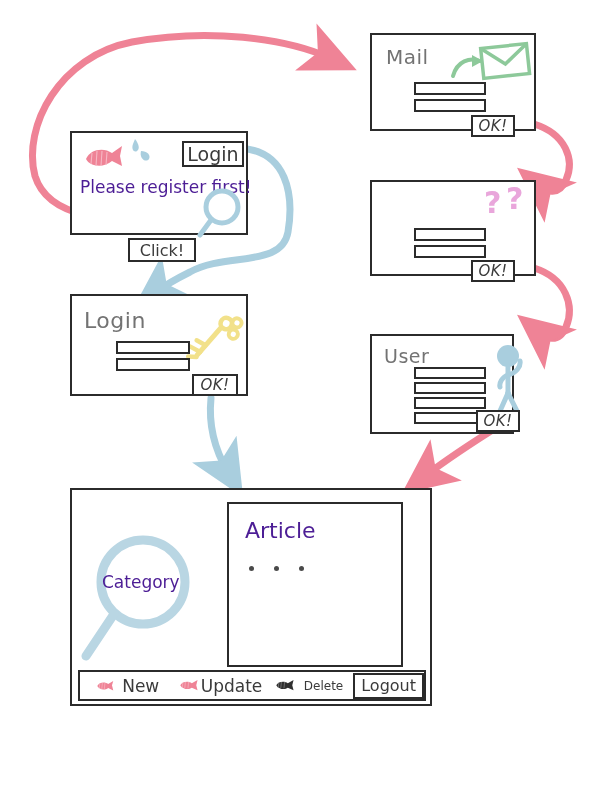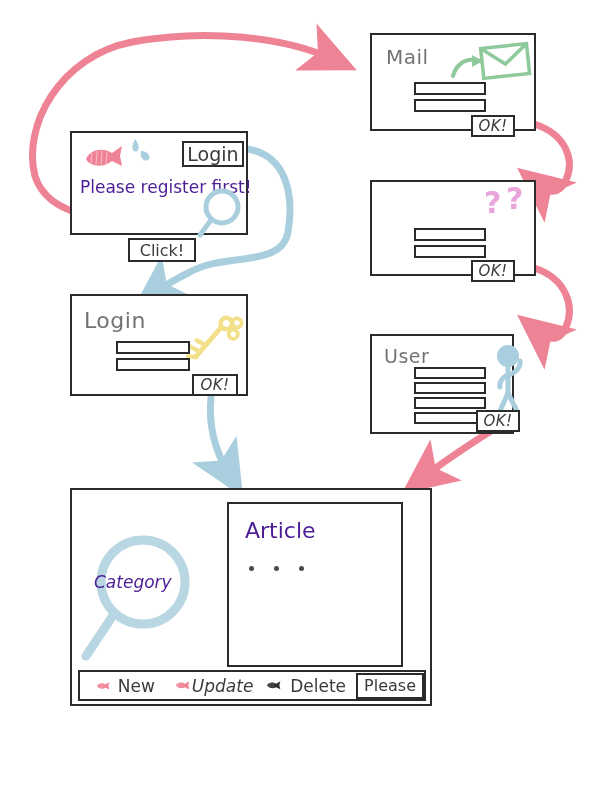--- a/index.html
+++ b/index.html
@@ -193,21 +193,21 @@
 
     <div class="okbtn" style="left:120px;top:78px;width:46px;height:22px;font-size:15px;">OK!</div>
   </div>
 
   <div class="win" style="left:70px;top:488px;width:362px;height:218px;">
 
     <svg class="icon" style="left:8px;top:40px;" width="126" height="140" viewBox="0 0 126 140">
       <circle cx="63" cy="52" r="42" fill="none" stroke="#b9d6e3" stroke-width="9"></circle>
       <path d="M34,84 L6,126" stroke="#b9d6e3" stroke-width="9" stroke-linecap="round"></path>
     </svg>
-    <div class="plaintext" style="left:22px;top:82px;font-size:17px;font-style:italic;">Category</div>
+    <div class="plaintext" style="left:30px;top:82px;font-size:17px;">Category</div>
 
     <div style="position:absolute;left:155px;top:12px;width:176px;height:165px;
                 border:2.5px solid #2b2b2b;background:#fff;box-sizing:border-box;">
       <div class="plaintext" style="left:16px;top:14px;font-size:22px;">Article</div>
       <span class="dot" style="left:20px;top:62px;"></span>
       <span class="dot" style="left:45px;top:62px;"></span>
       <span class="dot" style="left:70px;top:62px;"></span>
     </div>
 
     <div style="position:absolute;left:6px;top:180px;width:348px;height:31px;
@@ -225,31 +225,31 @@
       <span style="margin-left:7px;color:#3a3a3a;font-size:17px;">New</span>
 
       <svg style="margin-left:20px;" width="32" height="19" viewBox="0 0 32 19">
         <path d="M2,9 C5,3 15,2 20,6 L29,1 L27,9 L29,17 L20,13 C15,17 5,15 2,9 Z" fill="#ef8396"></path>
         <g stroke="#f8c2cc" stroke-width=".9">
           <path d="M6,5 L5,13"></path>
             <path d="M10,4 L9,14"></path>
             <path d="M15,4 L14,14"></path>
         </g>
       </svg>
-      <span style="margin-left:1px;color:#3a3a3a;font-size:17px;font-style:italic;">Update</span>
+      <span style="margin-left:1px;color:#3a3a3a;font-size:17px;">Update</span>
 
       <svg style="margin-left:13px;" width="32" height="19" viewBox="0 0 32 19">
         <path d="M2,9 C5,3 15,2 20,6 L29,1 L27,9 L29,17 L20,13 C15,17 5,15 2,9 Z" fill="#2f2f2f"></path>
         <g stroke="#9a9a9a" stroke-width=".9">
           <path d="M6,5 L5,13"></path>
             <path d="M10,4 L9,14"></path>
             <path d="M15,4 L14,14"></path>
         </g>
       </svg>
-      <span style="margin-left:8px;color:#3a3a3a;font-size:17px;">Delete</span>
+      <span style="margin-left:8px;color:#3a3a3a;font-size:12px;">Delete</span>
 
       <span style="margin-left:10px;border:2.5px solid #2b2b2b;background:#fff;
-                   padding:1px 6px 2px;color:#3a3a3a;font-size:16px;">Please</span>
+                   padding:1px 6px 2px;color:#3a3a3a;font-size:16px;">Logout</span>
     </div>
   </div>
 
 
 </div>
 
 </body></html>

